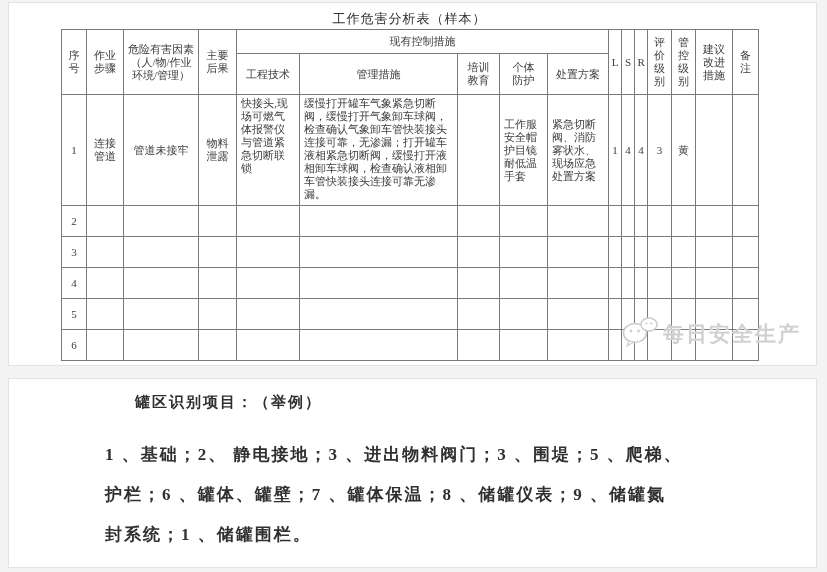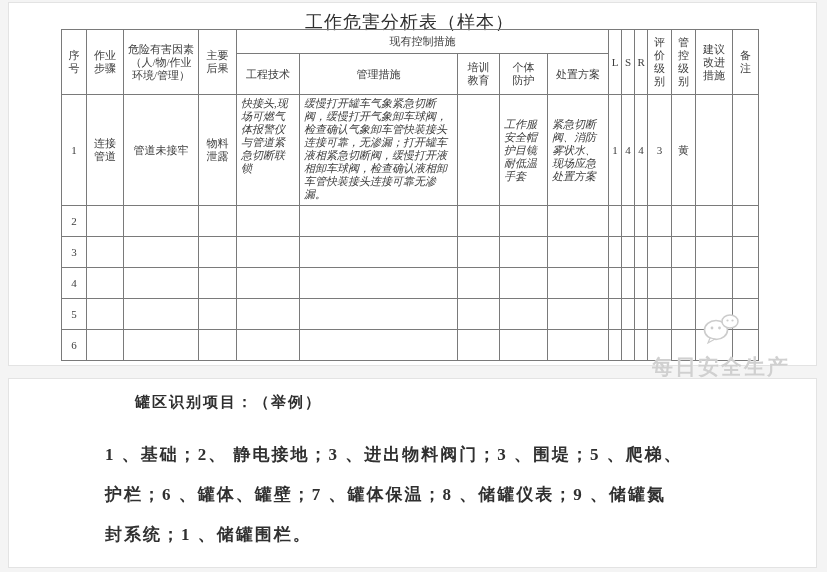--- a/index.html
+++ b/index.html
@@ -10,44 +10,44 @@
     color:#3d3d3d;
   }
   .card{
     position:absolute;left:8px;width:809px;background:#ffffff;
     border:1px solid #e3e3e3;box-sizing:border-box;
   }
   .card-table{top:2px;height:364px;}
   .card-notes{top:378px;height:190px;font-weight:bold;}
   .doc-title{
     position:absolute;left:52px;top:7px;width:697px;
-    text-align:center;font-size:18px;letter-spacing:1px;color:#2f2f2f;
+    text-align:center;font-size:13px;letter-spacing:1px;color:#2f2f2f;
   }
   table.jha{
     position:absolute;left:52px;top:26px;width:697px;
     border-collapse:collapse;table-layout:fixed;
     font-size:11px;color:#3d3d3d;
   }
   .jha th,.jha td{
     border:1px solid #7a7a7a;
     font-weight:normal;
     text-align:center;vertical-align:middle;
     white-space:pre-line;
     padding:1px 2px;line-height:13px;
     overflow:hidden;word-break:break-all;
   }
   .jha thead .h-group{height:24px;}
   .jha thead .h-sub th{height:38px;}
   .jha .row-main td{height:106px;}
   .jha .row-empty td{height:28px;}
-  .jha td.al,.jha th.al{text-align:left;padding:2px 4px;font-style:italic;}
+  .jha td.al,.jha th.al{text-align:left;padding:2px 4px;}
   .jha td.vt{vertical-align:top;}
   .watermark{
     position:absolute;left:612px;top:310px;width:200px;height:42px;
-    display:flex;align-items:center;gap:4px;z-index:5;pointer-events:none;flex-direction:column;
+    display:flex;align-items:center;gap:4px;z-index:5;pointer-events:none;
   }
   .watermark .wm-text{
     font-size:21px;letter-spacing:2px;font-weight:600;
     color:#d0d0d0;text-shadow:0 0 1px #ffffff;
     font-family:"Liberation Sans","DejaVu Sans",sans-serif;
   }
   .notes-heading{
     position:absolute;left:126px;top:14px;
     font-size:15px;letter-spacing:2px;color:#2e2e2e;
   }

